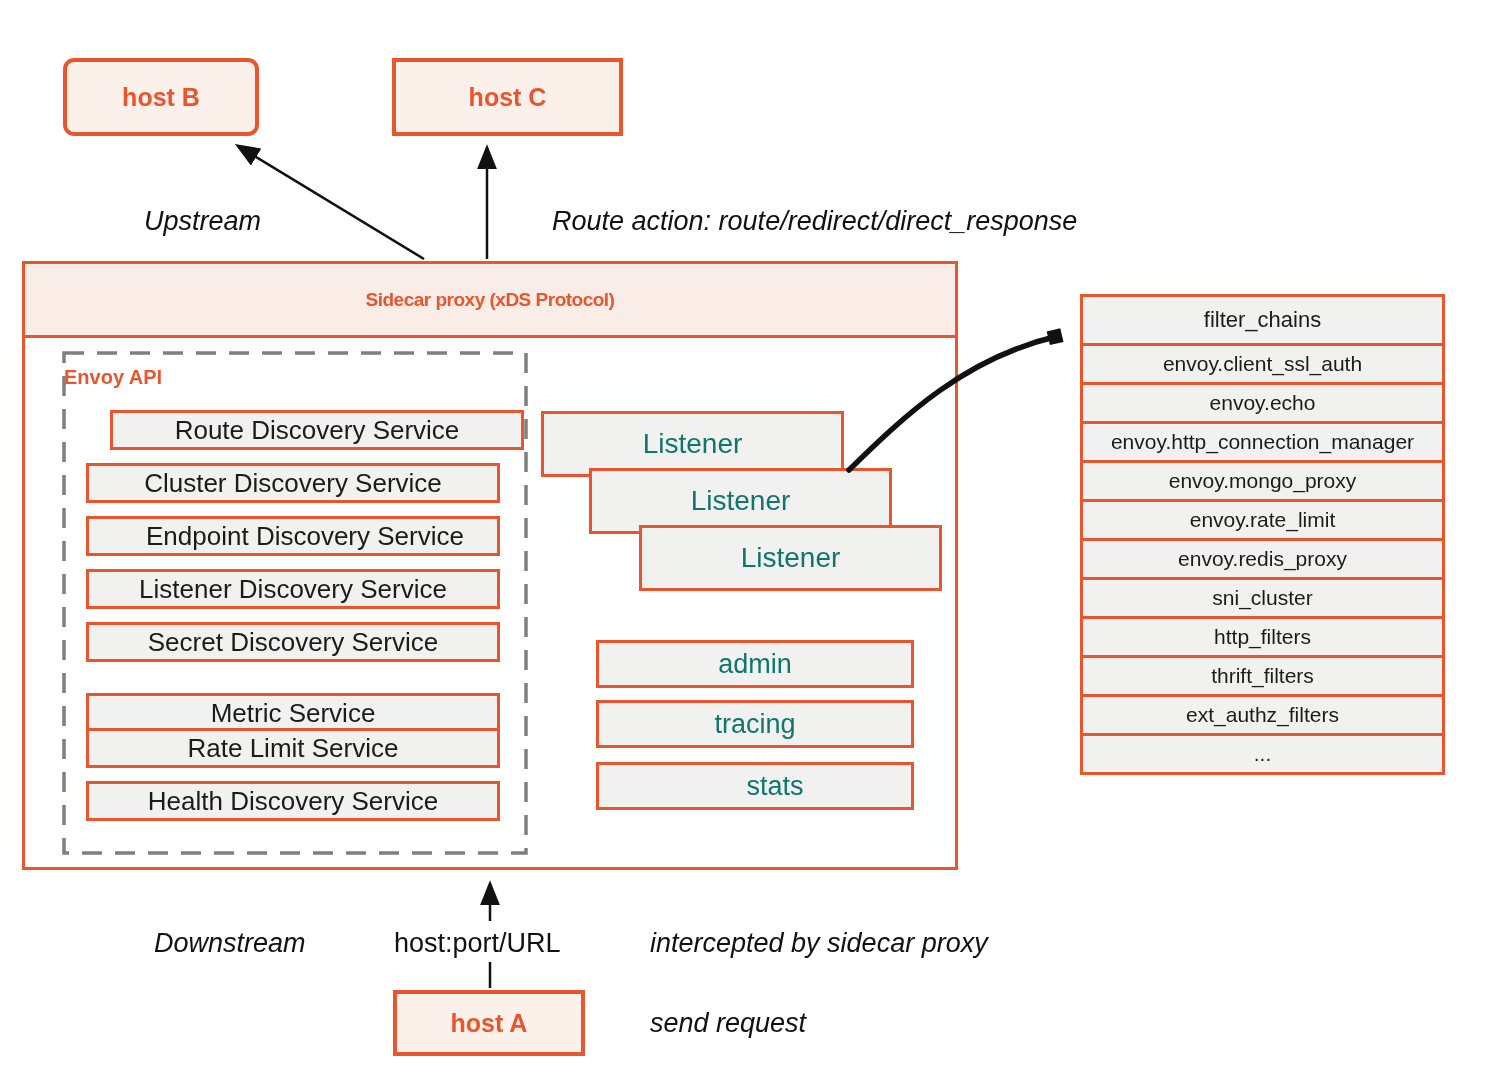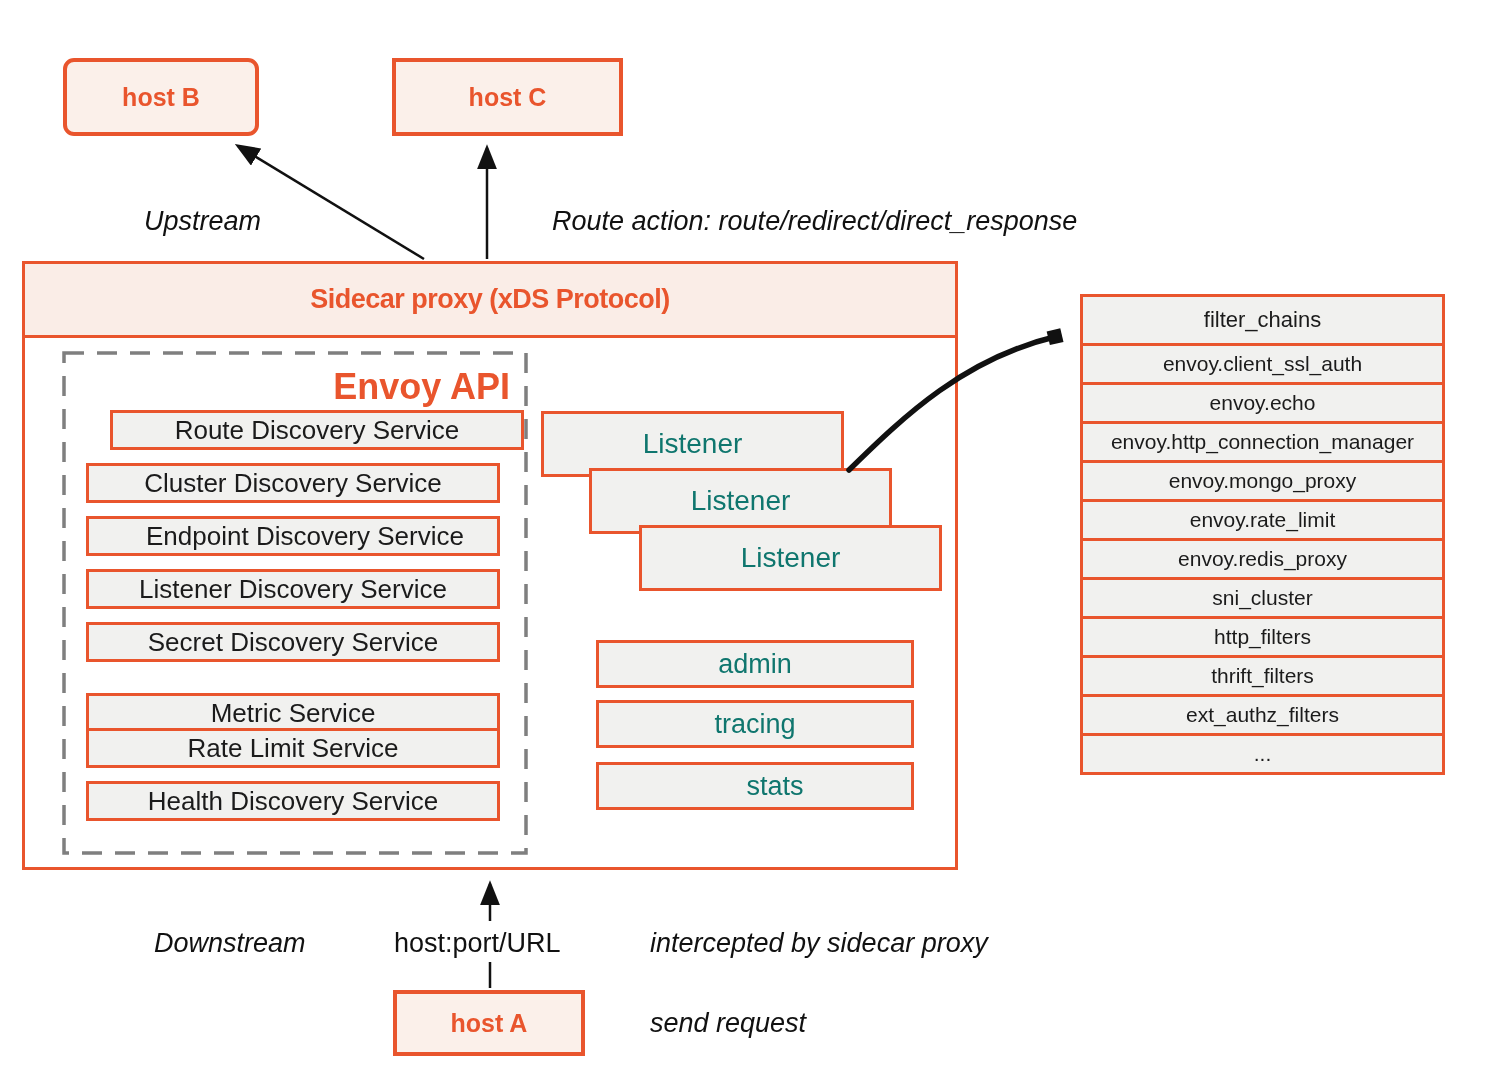--- a/index.html
+++ b/index.html
@@ -49,33 +49,33 @@
     position: absolute;
     left: 0; top: 0; right: 0;
     height: 74px;
     background: #faede7;
     border-bottom: 3px solid #e9552d;
     display: flex;
     align-items: center;
     justify-content: center;
     color: #e9552d;
     font-weight: bold;
-    font-size: 27px;
+    font-size: 19px;
     letter-spacing: -0.5px;
   }
 
   
   .envoy-api-title {
     position: absolute;
-    left: 48px; top: 366px;
+    left: 64px; top: 366px;
     width: 462px;
-    text-align: right;
+    text-align: left;
     color: #e9552d;
     font-weight: bold;
-    font-size: 36px;
+    font-size: 20px;
   }
   .service-box {
     position: absolute;
     left: 86px;
     width: 414px; height: 40px;
     background: #f1f1ef;
     border: 3px solid #e9552d;
     display: flex;
     align-items: center;
     justify-content: center;

